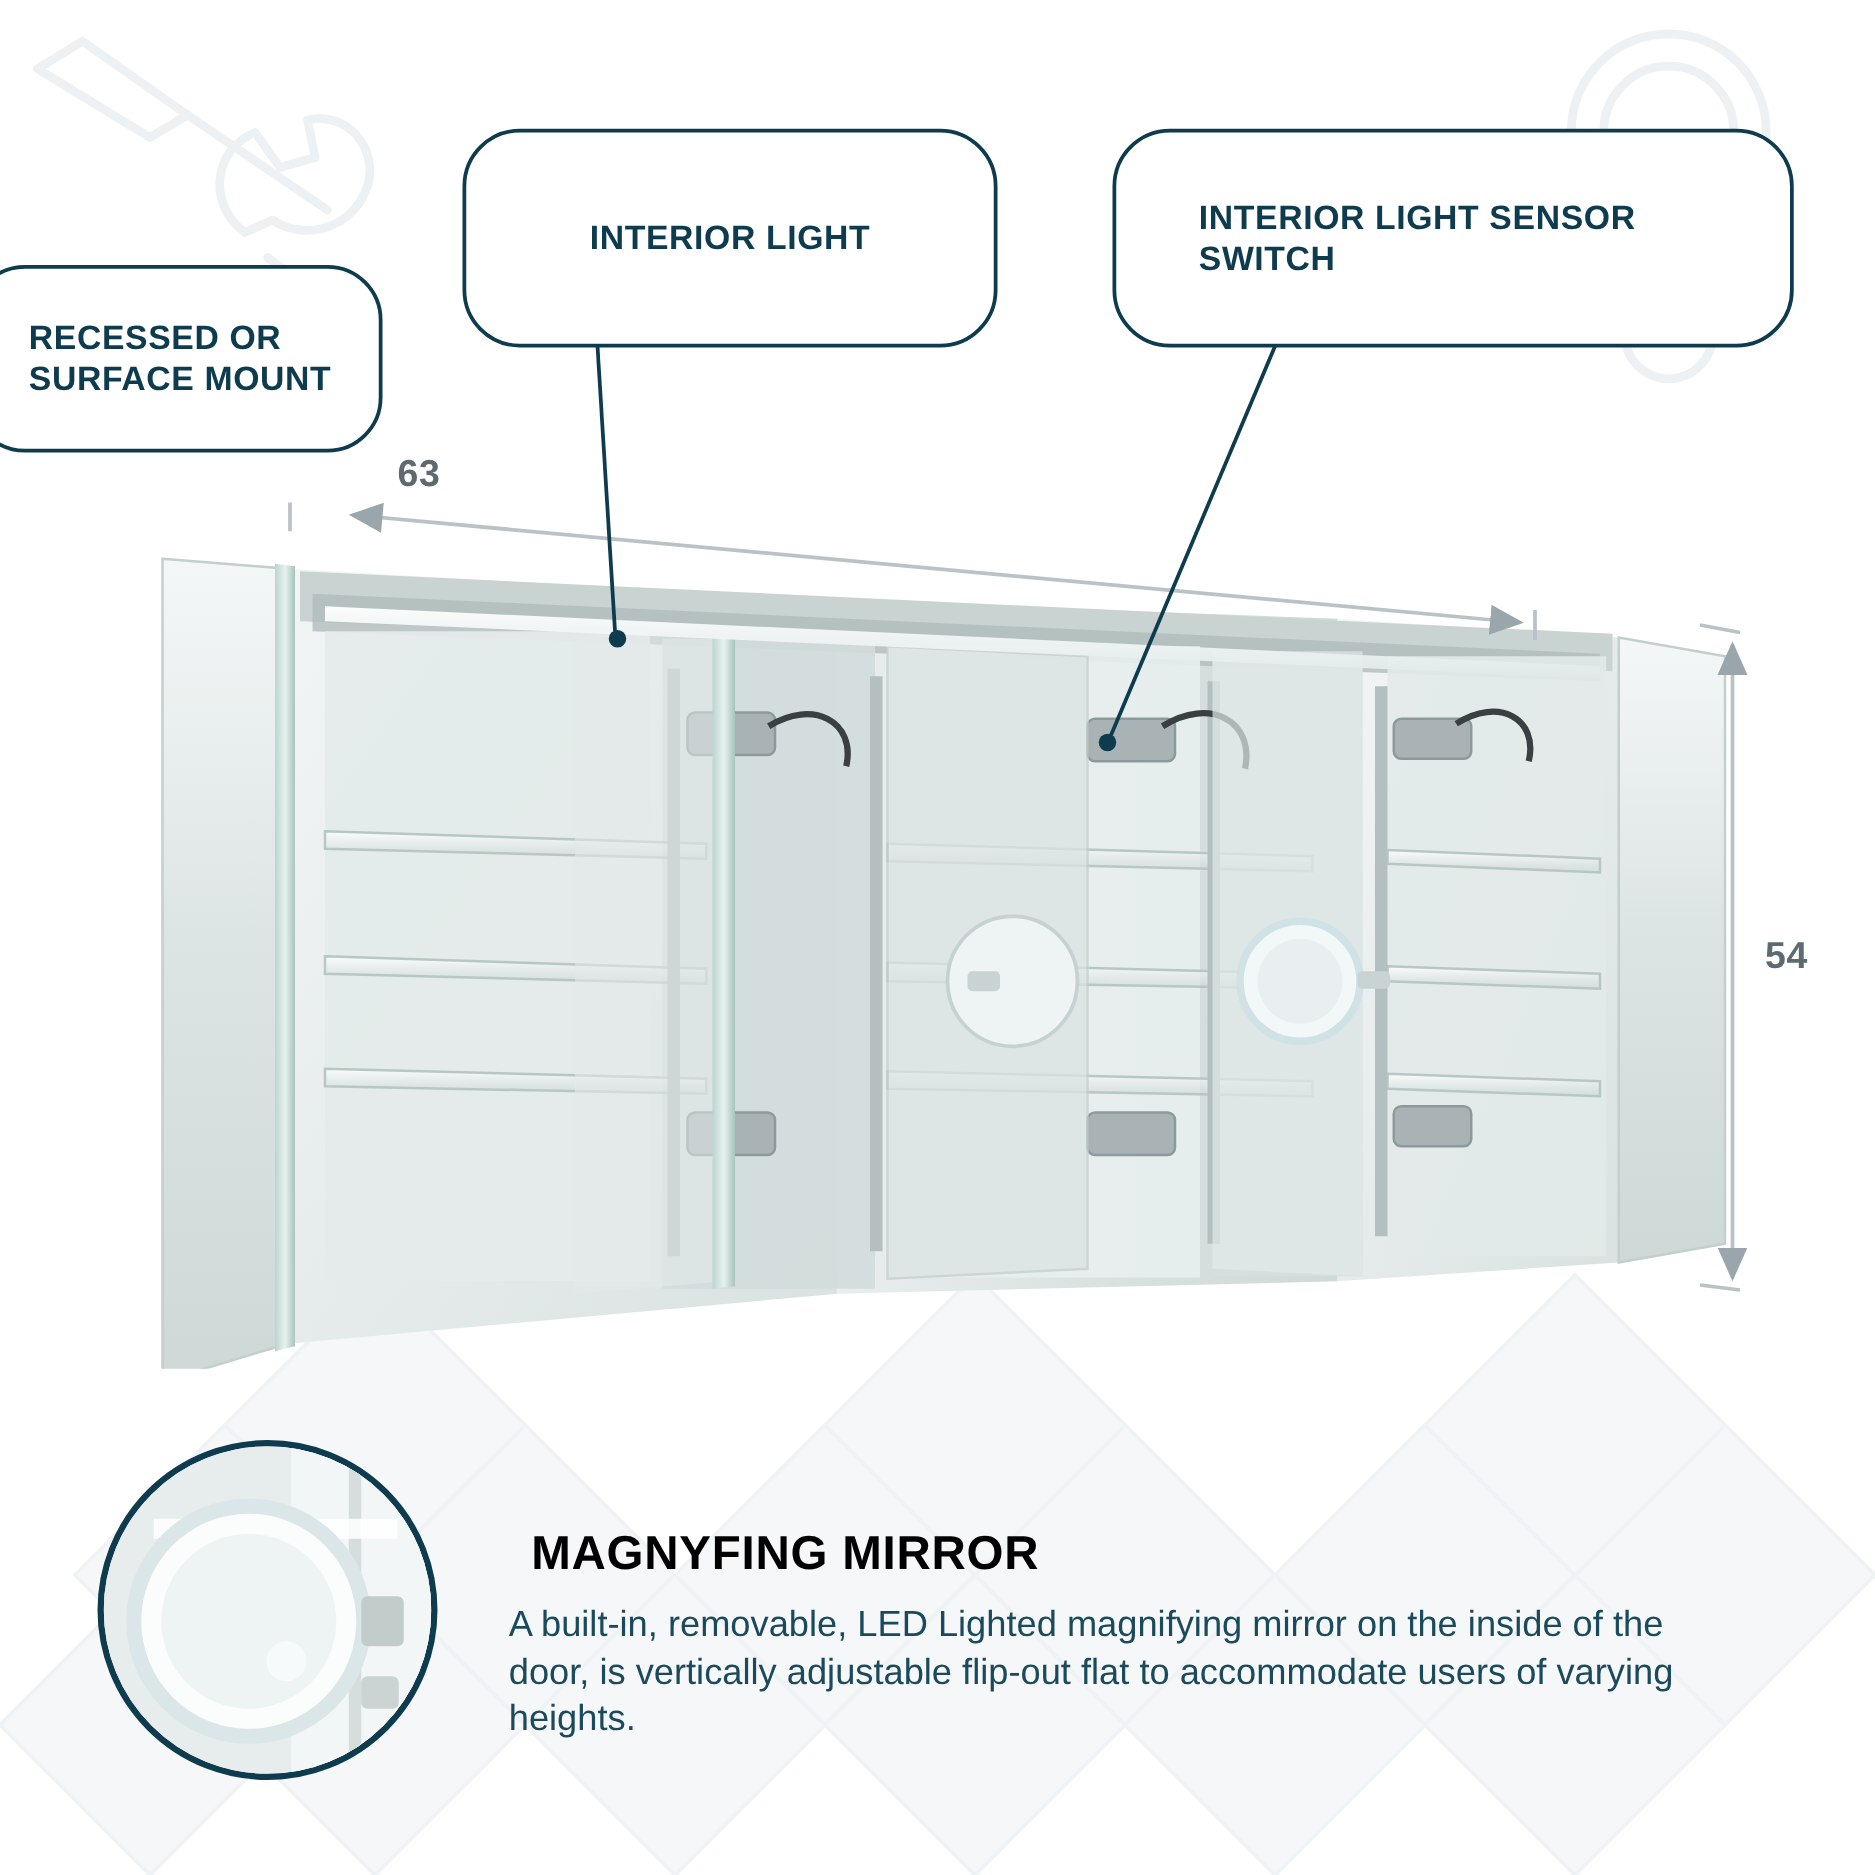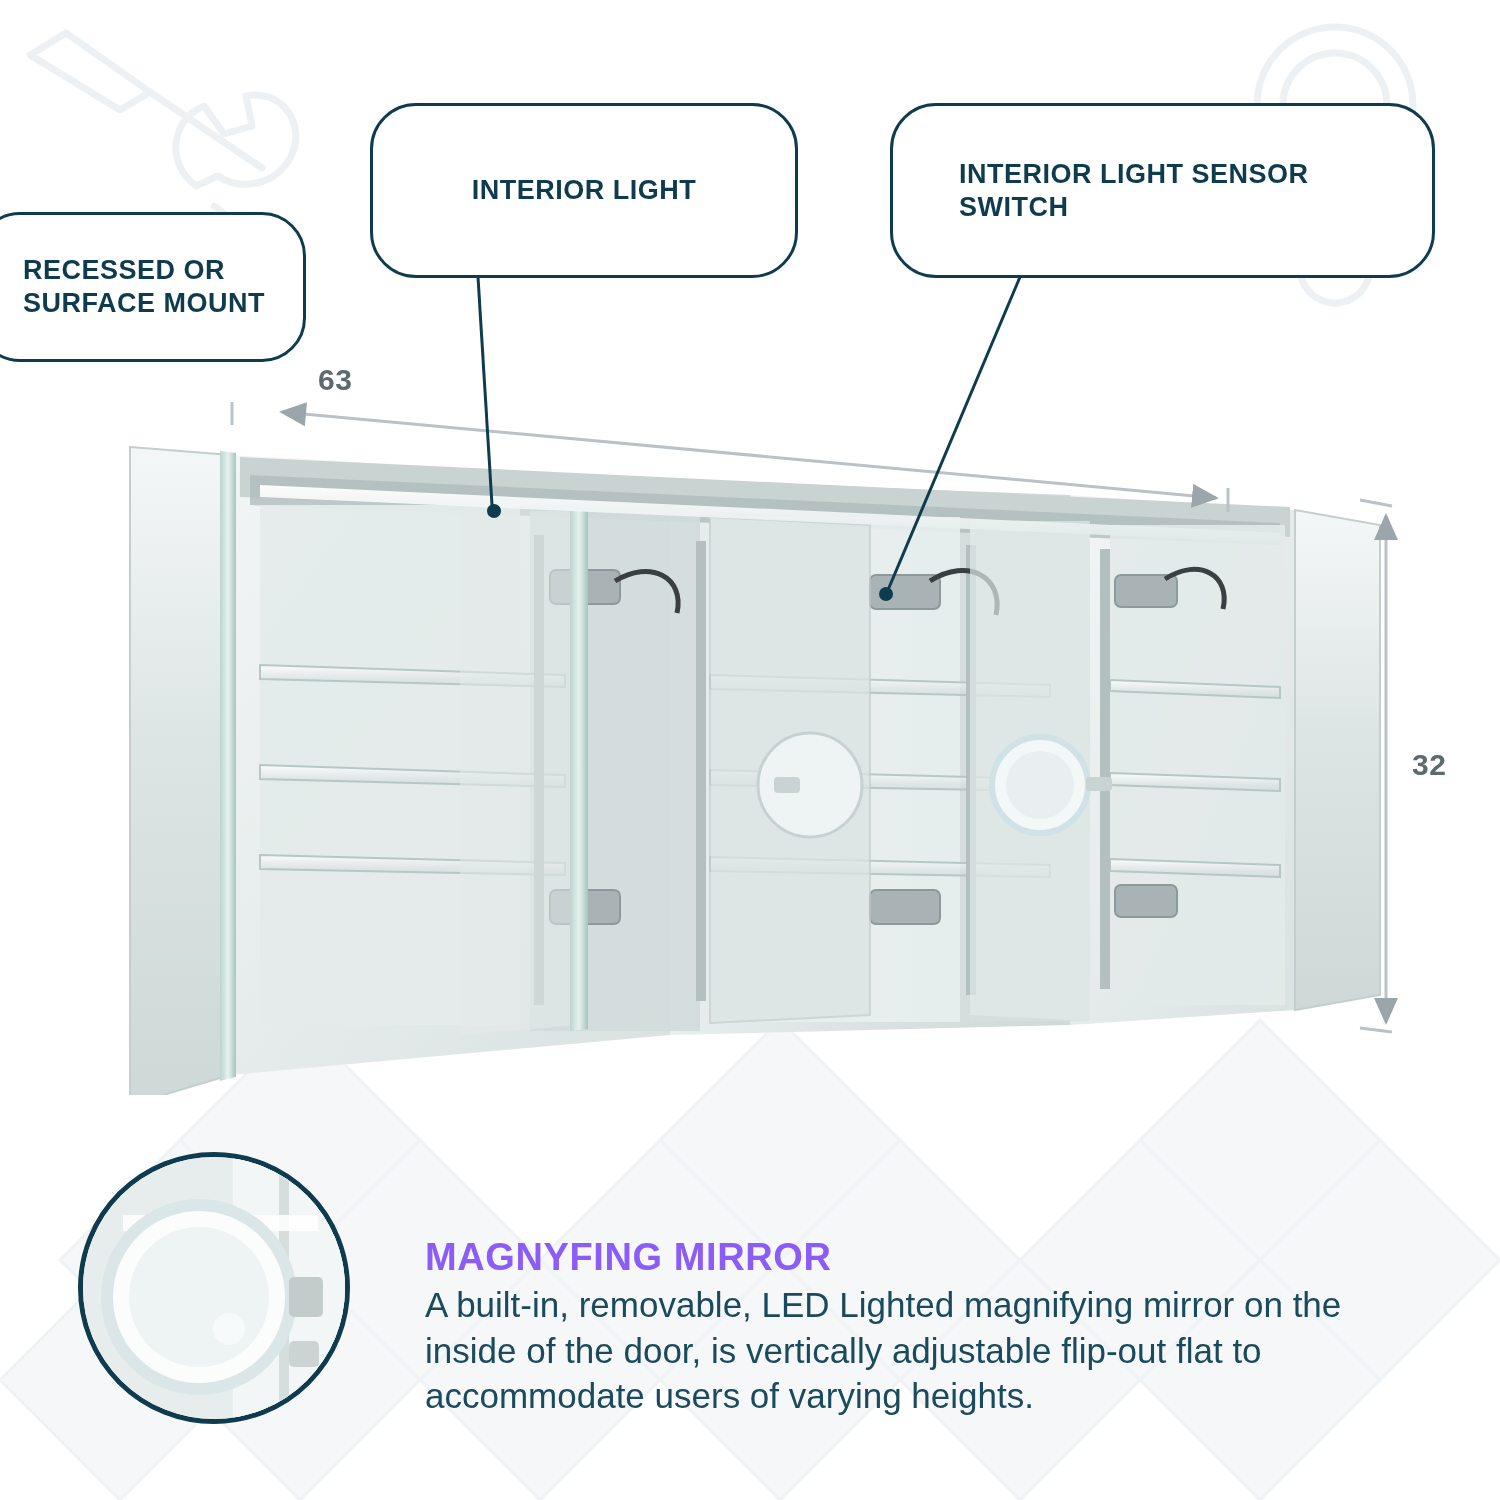--- a/index.html
+++ b/index.html
@@ -57,25 +57,25 @@
   }
   #dim-width-label{left:318px;top:363px;}
   #dim-height-label{left:1412px;top:748px;}
 
   
   .photo{position:absolute;left:110px;top:385px;width:1300px;height:710px;}
 
   
   #feature-title{
     position:absolute;left:425px;top:1222px;
-    font-size:38px;font-weight:700;letter-spacing:.6px;color:#8b5cf6;margin-top:14px;
+    font-size:38px;font-weight:700;letter-spacing:.6px;color:#000000;
   }
   #feature-body{
-    position:absolute;left:425px;top:1282px;width:960px;
-    font-size:35px;line-height:1.30;color:#1b4a5c;font-weight:400;
+    position:absolute;left:407px;top:1282px;width:960px;
+    font-size:29px;line-height:1.30;color:#1b4a5c;font-weight:400;
   }
   .mirror-badge{
     position:absolute;left:78px;top:1152px;width:262px;height:262px;
     border-radius:50%;
     border:5px solid #0e3c4e;
     overflow:hidden;
     background:#eef1f2;
   }
 </style>
 </head>
@@ -268,21 +268,21 @@
 
   <div class="bubble" id="bubble-sensor">
     <span>INTERIOR LIGHT SENSOR SWITCH</span>
   </div>
 
   <div class="bubble" id="bubble-interior-light">
     <span>INTERIOR LIGHT</span>
   </div>
 
   <div class="dim-label" id="dim-width-label">63</div>
-  <div class="dim-label" id="dim-height-label">32</div>
+  <div class="dim-label" id="dim-height-label">54</div>
 
   <div class="mirror-badge">
     <svg viewBox="0 0 262 262" width="262" height="262">
       <rect x="0" y="0" width="262" height="262" fill="#e7ecec"></rect>
       <rect x="150" y="0" width="112" height="262" fill="#f3f6f6"></rect>
       <rect x="196" y="0" width="10" height="262" fill="#d6dedd"></rect>
       <polygon points="40,58 235,58 235,74 40,74" fill="#ffffff" opacity=".85"></polygon>
       <circle cx="116" cy="140" r="92" fill="#fbfdfd" stroke="#dbe6e8" stroke-width="12"></circle>
       <circle cx="116" cy="140" r="70" fill="#eef3f3"></circle>
       <circle cx="146" cy="172" r="16" fill="#f7fafa"></circle>

